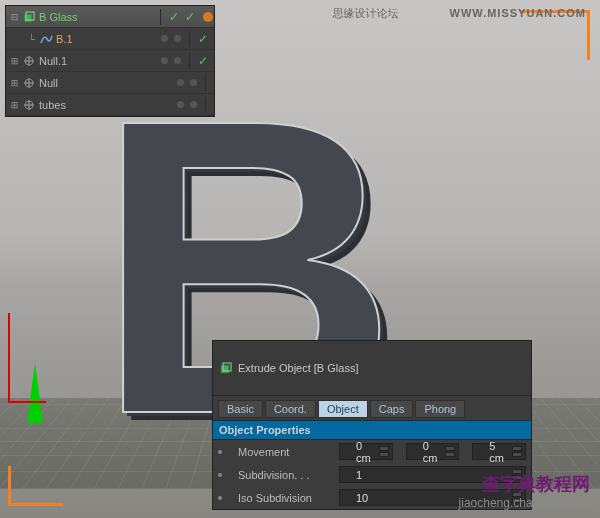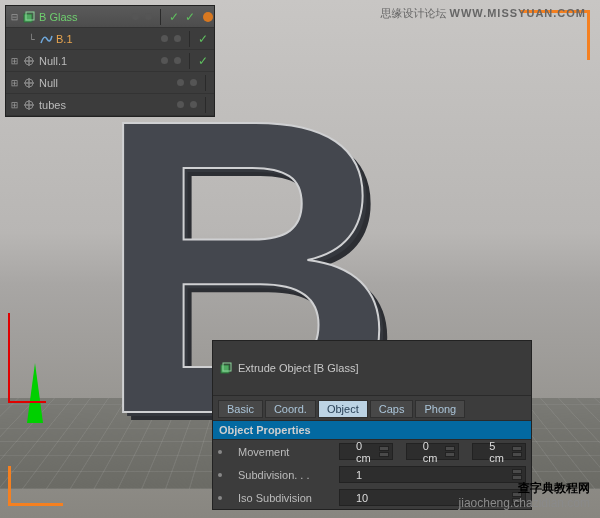--- a/index.html
+++ b/index.html
@@ -82,23 +82,23 @@
     display: flex; align-items: center; background: #2d2d2d; border: 1px solid #222;
     height: 17px; padding: 0 3px; color: #ddd; flex: 1; min-width: 0;
   }
   .attr-input span { flex: 1; margin-left: 13px; }
   .spinner { width: 10px; display: flex; flex-direction: column; gap: 1px; margin-left: 3px; }
   .spinner div { height: 5px; background: #4a4a4a; border: 1px solid #222; font-size: 5px; }
   .bullet { width: 4px; height: 4px; border-radius: 50%; background: #888; margin-right: 3px; flex-shrink: 0; }
   
   
   .wm-top { position: absolute; top: 6px; right: 14px; font-size: 11px; color: #666; }
-  .wm-top b { letter-spacing: 1px; }
+  .wm-top b { letter-spacing: 1px; margin-left: 48px; }
   .wm-bot { position: absolute; bottom: 6px; right: 10px; font-size: 11px; color: #8a4a2a; text-align: right; line-height: 1.3; }
-  .wm-bot .main { font-size: 12px; font-weight: bold; color: #000000; }
+  .wm-bot .main { font-size: 18px; font-weight: bold; color: #701a75; }
   .wm-bot .sub { font-size: 12px; color: #8a8a8a; }
 </style>
 </head>
 <body>
 
 <div class="viewport">
   <div class="letter-b">B</div>
   <div class="axis">
       <div class="y"></div>
     </div>

